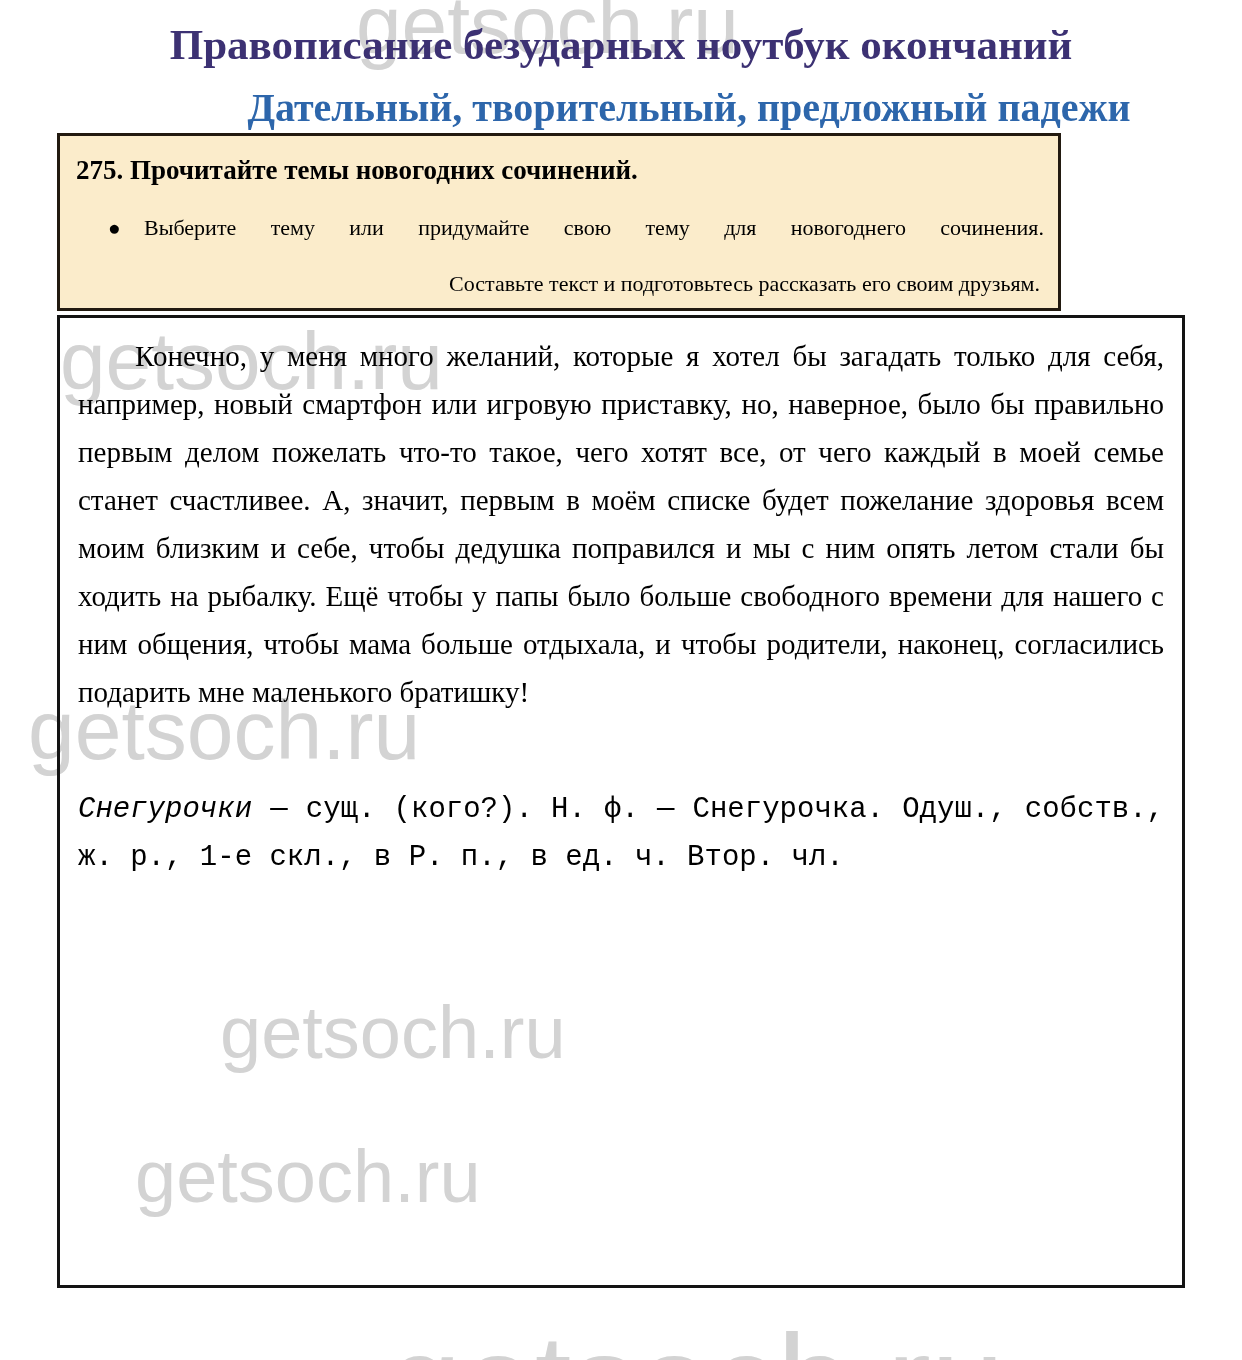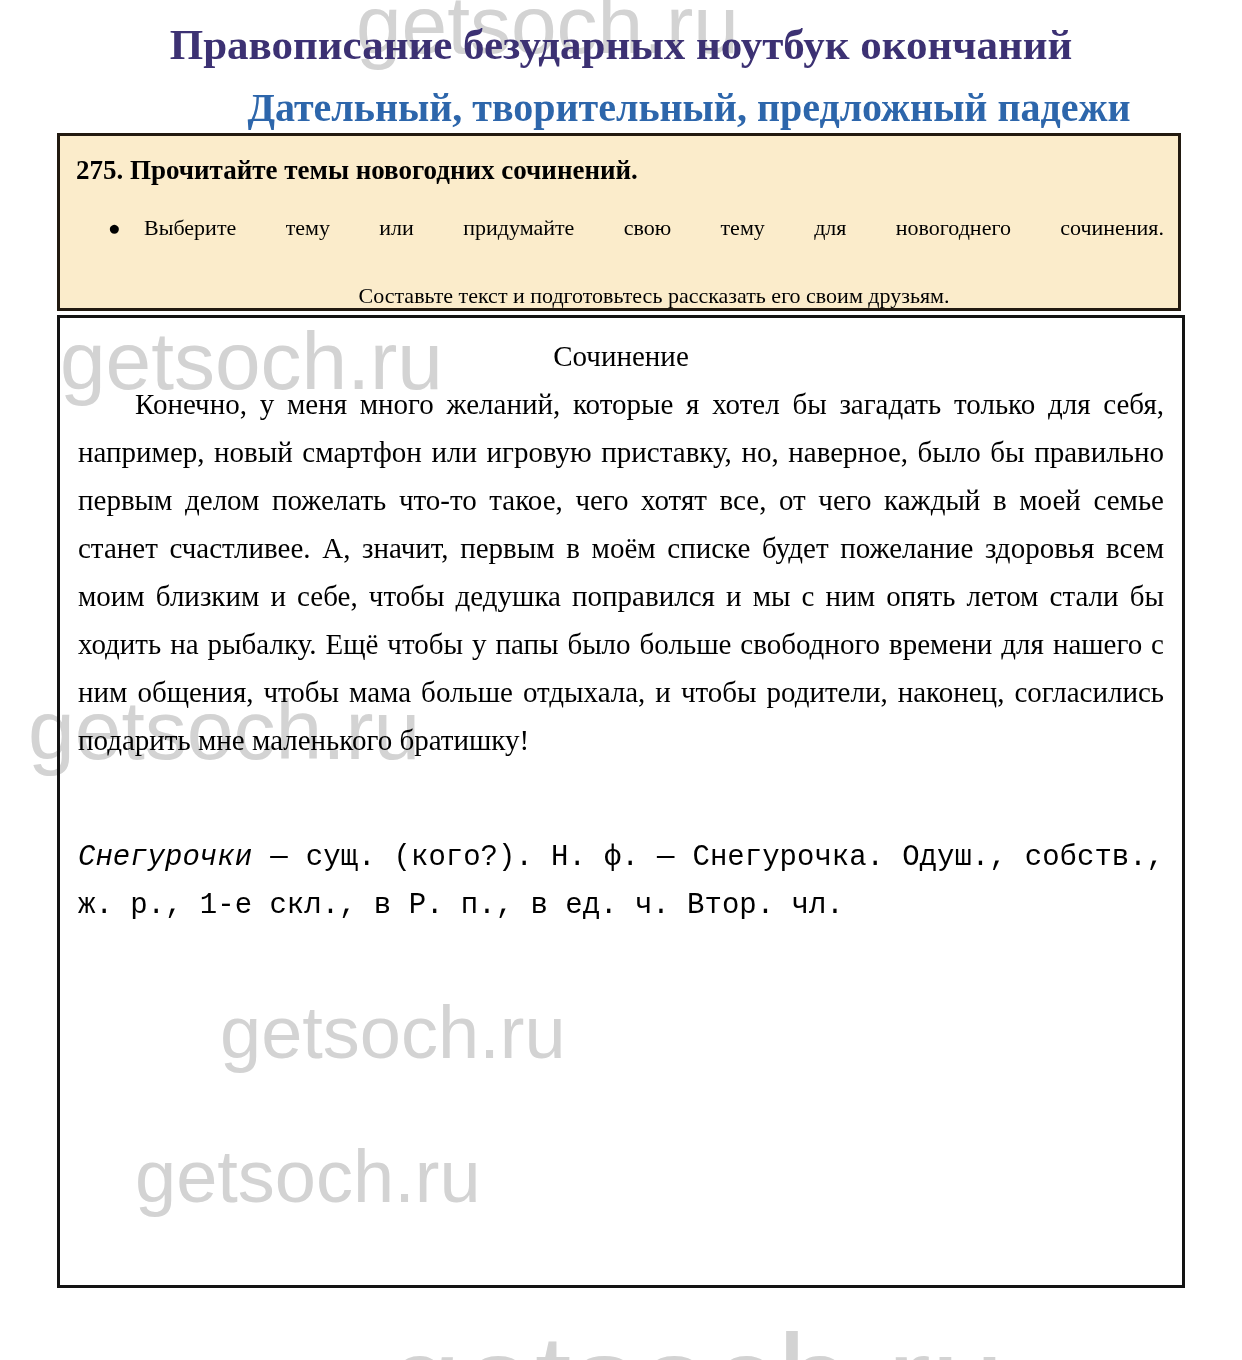--- a/index.html
+++ b/index.html
@@ -30,35 +30,35 @@
   }
   .subtitle {
     position:absolute; z-index:1; top:84px; left:68px; width:100%;
     margin:0; text-align:center;
     font-size:40px; font-weight:bold; color:#2d66ab;
   }
 
   
   .task-box {
     position:absolute; z-index:1; left:57px; top:133px;
-    width:1124px; height:178px; box-sizing:border-box;
+    width:1004px; height:178px; box-sizing:border-box;
     background:#fbeccb; border:3px solid #221a10;
     padding:12px 14px;
   }
   .task-heading {
     margin:4px 0 0 2px; font-size:27px; font-weight:bold; line-height:36px;
   }
   .bullet-row { display:flex; margin-top:14px; }
   .bullet-marker {
     flex:0 0 36px; margin-left:34px;
     font-size:21px; line-height:52px; text-align:left;
   }
   .bullet-text { flex:1; font-size:22px; font-weight:normal; line-height:52px; }
   .bullet-line-1 { margin:0; text-align:justify; text-align-last:justify; }
-  .bullet-line-2 { margin:16px; text-align:center; }
+  .bullet-line-2 { margin:4px; text-align:right; }
 
   
   .essay-box {
     position:absolute; z-index:1; left:57px; top:315px;
     width:1128px; height:973px; box-sizing:border-box;
     border:3px solid #131313; background:transparent;
     padding:14px 18px; font-size:29px; line-height:48px;
   }
   .essay-heading  { margin:0; text-align:center; }
   .essay-subtitle { margin:0; text-align:center; font-style:italic; }
@@ -86,18 +86,17 @@
     <div class="bullet-row">
       <span class="bullet-marker">●</span>
       <div class="bullet-text">
         <p class="bullet-line-1">Выберите тему или придумайте свою тему для новогоднего сочинения.</p>
         <p class="bullet-line-2">Составьте текст и подготовьтесь рассказать его своим друзьям.</p>
       </div>
     </div>
   </div>
 
   <div class="essay-box">
-    <p class="essay-heading">Сочинение</p>
     <p class="para">Конечно, у меня много желаний, которые я хотел бы загадать только для себя, например, новый смартфон или игровую приставку, но, наверное, было бы правильно первым делом пожелать что-то такое, чего хотят все, от чего каждый в моей семье станет счастливее. А, значит, первым в моём списке будет пожелание здоровья всем моим близким и себе, чтобы дедушка поправился и мы с ним опять летом стали бы ходить на рыбалку. Ещё чтобы у папы было больше свободного времени для нашего с ним общения, чтобы мама больше отдыхала, и чтобы родители, наконец, согласились подарить мне маленького братишку!</p>
     <p class="analysis"><span class="analysis-word">Снегурочки</span><span> — сущ. (кого?). Н. ф. — Снегурочка. Одуш., собств., ж. р., 1-е скл., в Р. п., в ед. ч. Втор. чл.</span></p>
   </div>
 
 </div>
 
 </body></html>

